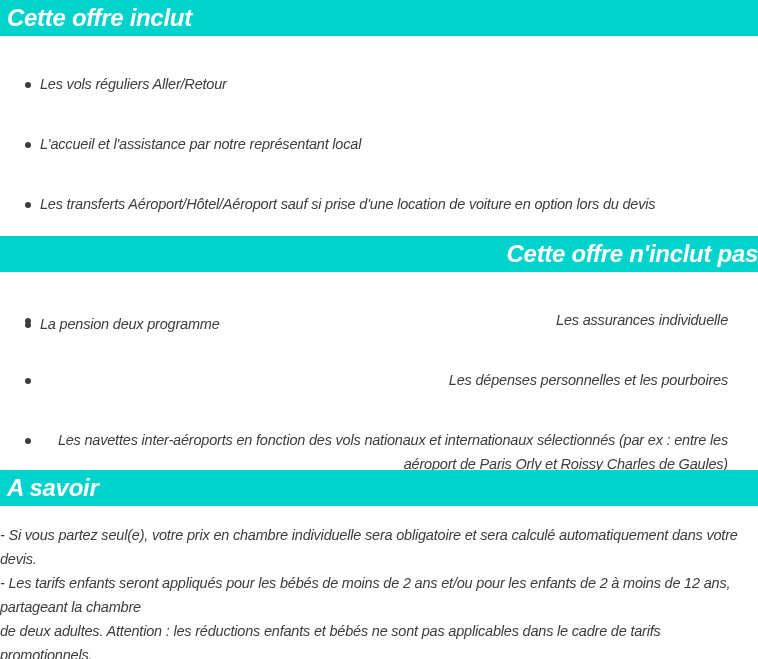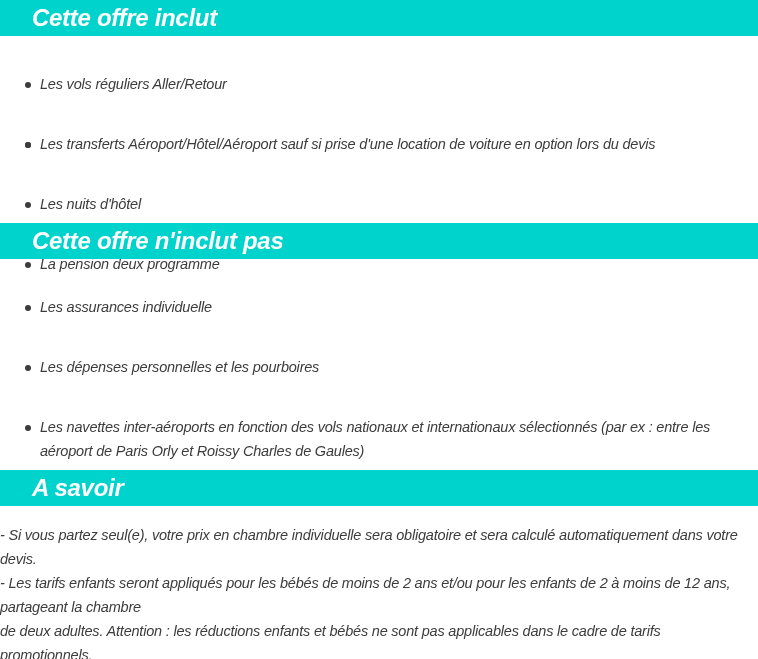--- a/index.html
+++ b/index.html
@@ -21,21 +21,21 @@
       width: 758px;
     }
     .section-header {
       height: 36px;
       background: #00d3cb;
       color: #ffffff;
       font-style: italic;
       font-weight: bold;
       font-size: 24px;
       line-height: 36px;
-      padding-left: 32px;
+      padding-left: 7px;
       box-sizing: border-box;
       white-space: nowrap;
       letter-spacing: -0.3px;
     }
     ul.bullets {
       list-style: none;
       margin: 0;
       padding: 0;
     }
     ul.bullets li {
@@ -70,28 +70,28 @@
       font-style: italic;
     }
   </style>
 </head>
 <body>
 
 <div class="section" style="top:0;">
   <div class="section-header">Cette offre inclut</div>
   <ul class="bullets" style="margin-top:16px;">
     <li><span class="dot"></span><span>Les vols réguliers Aller/Retour</span></li>
-    <li><span class="dot"></span></li>
+    <li><span class="dot"></span><span>L'accueil et l'assistance par notre représentant local</span></li>
     <li><span class="dot"></span><span>Les transferts Aéroport/Hôtel/Aéroport sauf si prise d'une location de voiture en option lors du devis</span></li>
     <li><span class="dot"></span><span>Les nuits d'hôtel</span></li>
     <li><span class="dot"></span><span>La pension deux programme</span></li>
   </ul>
 </div>
 
-<div class="section" style="top:223px;">
+<div class="section" style="top:236px;text-align:right;">
   <div class="section-header">Cette offre n'inclut pas</div>
   <ul class="bullets" style="margin-top:16px;">
     <li><span class="dot"></span><span>Les assurances individuelle</span></li>
     <li><span class="dot"></span><span>Les dépenses personnelles et les pourboires</span></li>
     <li><span class="dot"></span><span>Les navettes inter-aéroports en fonction des vols nationaux et internationaux sélectionnés (par ex : entre les aéroport de Paris Orly et Roissy Charles de Gaules)</span></li>
   </ul>
 </div>
 
 <div class="section" style="top:470px;">
   <div class="section-header">A savoir</div>

